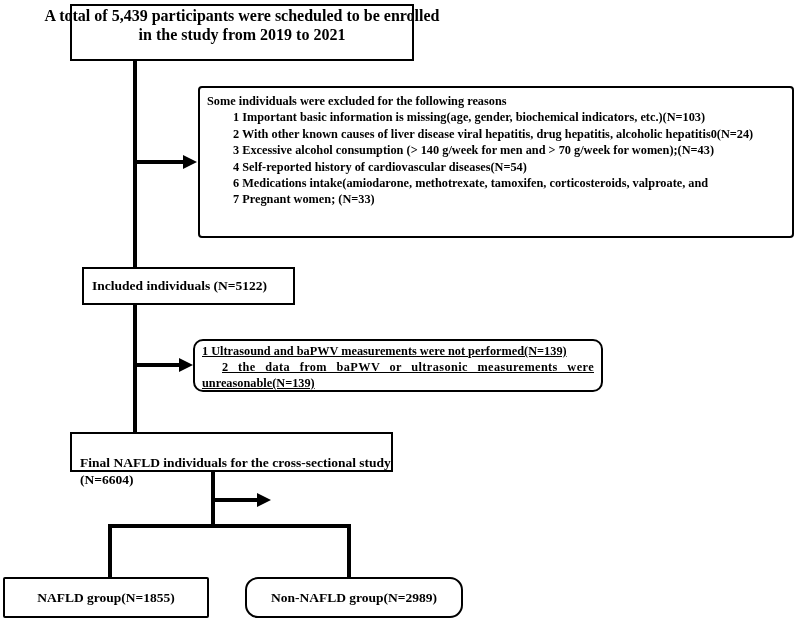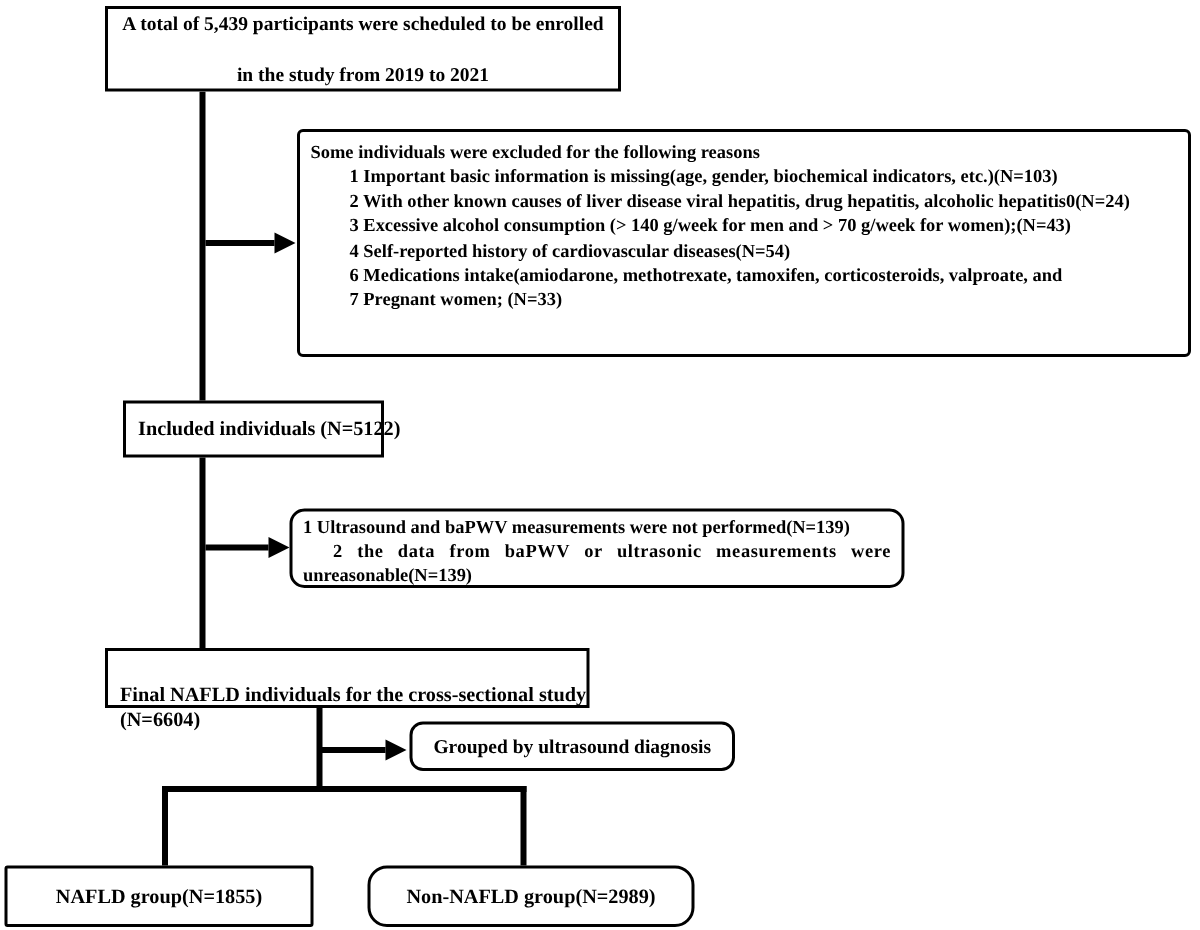--- a/index.html
+++ b/index.html
@@ -9,35 +9,35 @@
     font-weight:bold;color:#000;overflow:hidden;
   }
   .box{position:absolute;border:2px solid #000;background:#fff;box-sizing:border-box;}
   .line{position:absolute;background:#000;}
   .ahead{position:absolute;width:0;height:0;
     border-top:7px solid transparent;border-bottom:7px solid transparent;
     border-left:14px solid #000;}
   .nowrap{white-space:nowrap;}
 
   
-  .enroll{left:70px;top:4px;width:344px;height:57px;font-size:13px;
-    display:flex;flex-direction:column;align-items:center;justify-content:space-between;line-height:19px;}
+  .enroll{left:70px;top:4px;width:344px;height:57px;font-size:16px;
+    display:flex;flex-direction:column;align-items:center;justify-content:flex-start;line-height:19px;}
 
   
   .excl1{left:198px;top:86px;width:596px;height:152px;border-radius:4px;
     font-size:12.3px;line-height:16.4px;padding:5px 6px 0 7px;}
   .excl1 .item{text-indent:26px;}
 
   
-  .included{left:82px;top:267px;width:174px;height:38px;font-size:13.5px;
+  .included{left:82px;top:267px;width:213px;height:38px;font-size:13.5px;
     display:flex;align-items:center;padding-left:8px;}
 
   
   .excl2{left:193px;top:339px;width:410px;height:53px;border-radius:10px;border-width:2.5px;
-    font-size:12.3px;line-height:16px;padding:2px 7px 0 7px;}
+    font-size:12.3px;line-height:16px;padding:2px 7px 0 7px;text-decoration:underline;}
   .justified{text-align:justify;text-align-last:justify;word-spacing:2px;letter-spacing:0.4px;margin-left:20px;}
 
   
   .final{left:70px;top:432px;width:323px;height:40px;font-size:13.5px;
     line-height:17px;padding:20px 0 0 8px;}
 
   
   .grouped{left:273px;top:481px;width:217px;height:33px;border-radius:9px;font-size:13px;
     display:flex;align-items:center;justify-content:center;}
 
@@ -87,23 +87,20 @@
     <div class="nowrap">1 Ultrasound and baPWV measurements were not performed(N=139)</div>
     <div class="justified">2 the data from baPWV or ultrasonic measurements were</div>
     <div class="nowrap">unreasonable(N=139)</div>
   </div>
 
   <div class="box final">
     <div class="nowrap">Final NAFLD individuals for the cross-sectional study</div>
     <div class="nowrap">(N=6604)</div>
   </div>
 
-  <div class="box grouped">
-    <div class="nowrap">Grouped by ultrasound diagnosis</div>
-  </div>
 
   <div class="box nafld">
     <div class="nowrap">NAFLD group(N=1855)</div>
   </div>
   <div class="box nonnafld">
     <div class="nowrap">Non-NAFLD group(N=2989)</div>
   </div>
 
 </div>
 

